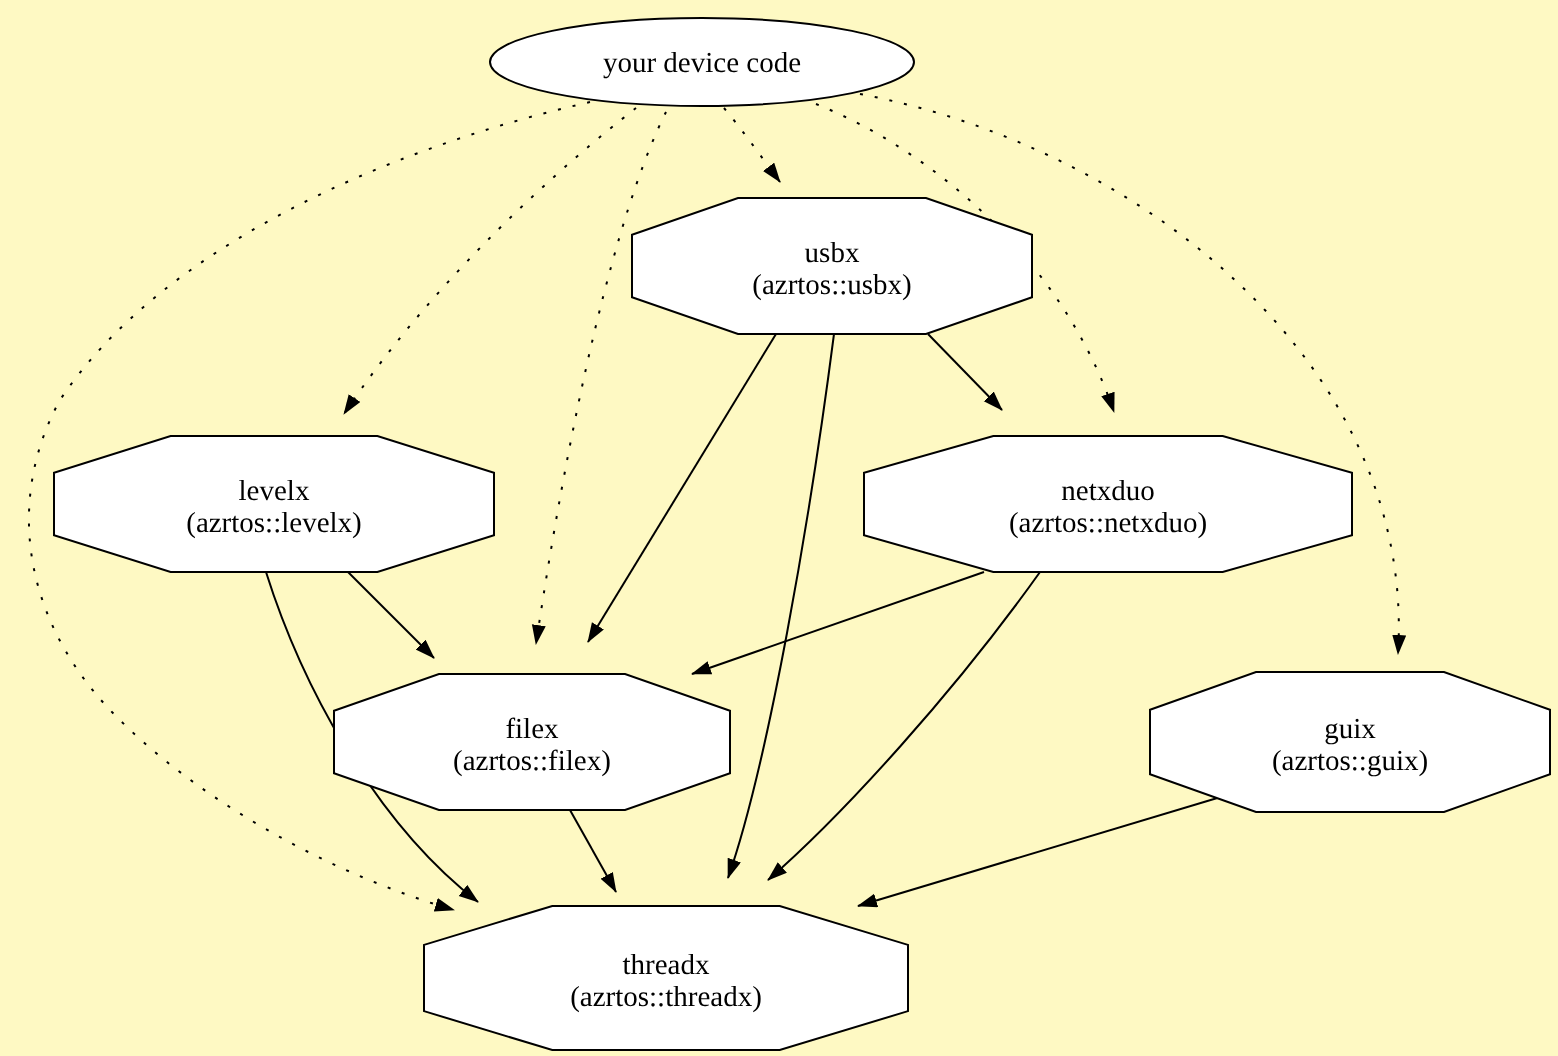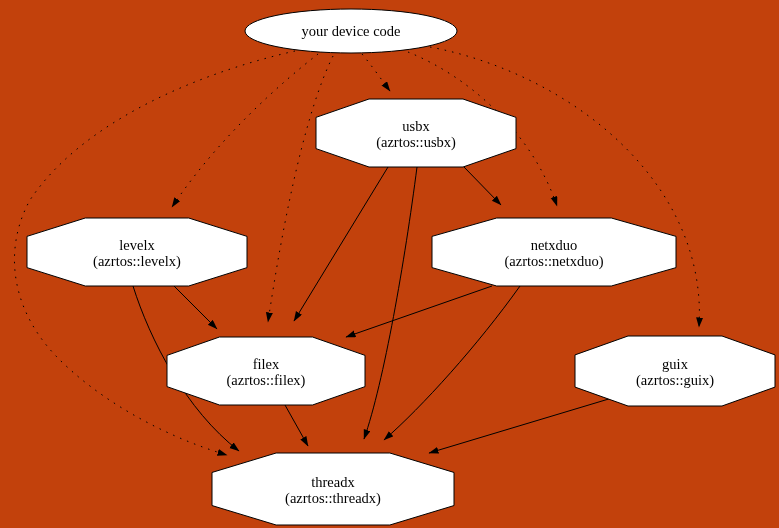--- a/index.html
+++ b/index.html
@@ -3,21 +3,21 @@
 <meta charset="utf-8">
 <style>
   html, body {
     margin: 0;
     padding: 0;
     background: #ffffff;
   }
   .canvas-wrap {
     width: 779px;
     height: 528px;
-    background: #c2410c;
+    background: #fef9c3;
     position: relative;
     font-family: "Liberation Serif", "DejaVu Serif", serif;
   }
   svg text {
     font-family: "Liberation Serif", "DejaVu Serif", serif;
     fill: #000000;
   }
   svg .node-shape {
     fill: #ffffff;
     stroke: #000000;

